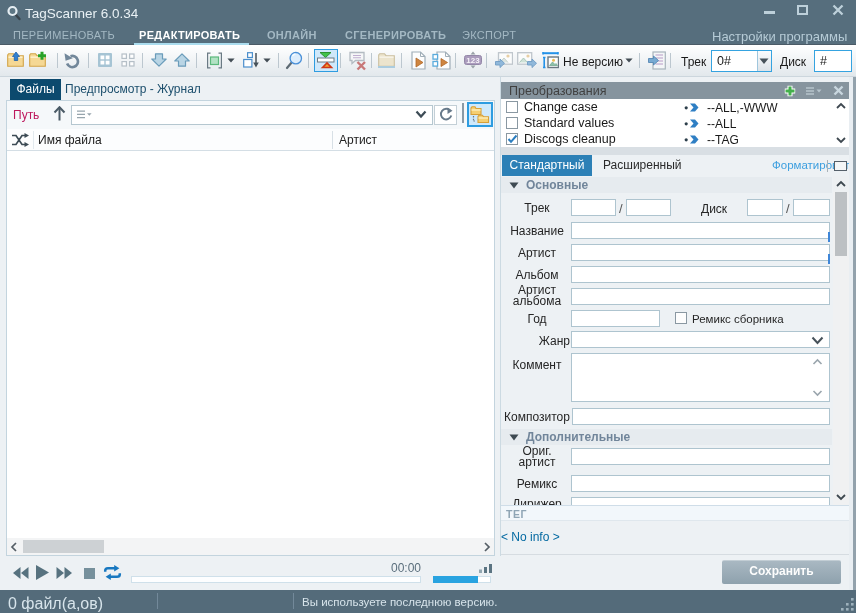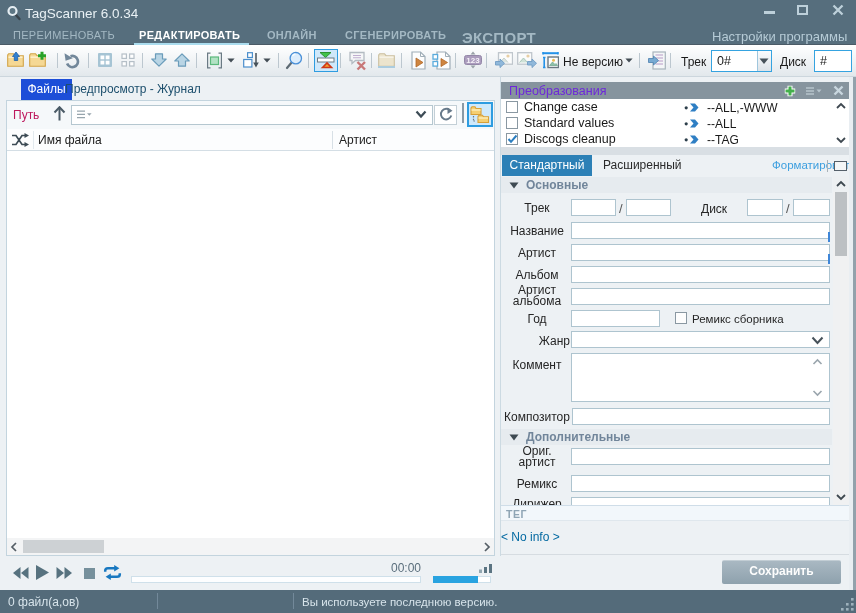--- a/index.html
+++ b/index.html
@@ -21,21 +21,21 @@
 <div class="abs" style="left:25px;top:6px;color:#e9f1f5;font-size:13.5px">TagScanner 6.0.34</div>
 <div class="abs" style="left:764px;top:11px;width:11px;height:3px;background:#bdd0da"></div>
 <div class="abs" style="left:797px;top:5px;width:11px;height:10px;border:2px solid #bdd0da"></div>
 <svg class="abs" style="left:832px;top:4px" width="12" height="12" viewBox="0 0 12 12">
 <path d="M1.5,1.5 L10.5,10.5 M10.5,1.5 L1.5,10.5" stroke="#bdd0da" stroke-width="2.3"></path>
 </svg>
 <div class="abs" style="left:13px;top:29px;font-size:11px;font-weight:normal;color:#a3b8c3;letter-spacing:0.3px">ПЕРЕИМЕНОВАТЬ</div>
 <div class="abs" style="left:139px;top:29px;font-size:11px;font-weight:bold;color:#ffffff;letter-spacing:0.3px">РЕДАКТИРОВАТЬ</div>
 <div class="abs" style="left:267px;top:29px;font-size:11px;font-weight:bold;color:#a3b8c3;letter-spacing:0.3px">ОНЛАЙН</div>
 <div class="abs" style="left:345px;top:29px;font-size:11px;font-weight:bold;color:#a3b8c3;letter-spacing:0.3px">СГЕНЕРИРОВАТЬ</div>
-<div class="abs" style="left:462px;top:29px;font-size:15px;font-weight:bold;color:#a3b8c3;letter-spacing:0.3px">ЭКСПОРТ</div>
+<div class="abs" style="left:462px;top:29px;font-size:11px;font-weight:normal;color:#a3b8c3;letter-spacing:0.3px">ЭКСПОРТ</div>
 <div class="abs" style="left:712px;top:29px;font-size:13px;color:#b6cbd6">Настройки программы</div>
 <div class="abs" style="left:134px;top:43px;width:115px;height:3px;background:#aadcee"></div>
 <div class="abs" style="left:0;top:45px;width:856px;height:32px;background:linear-gradient(#ffffff,#e2e8ec);border-bottom:1px solid #ccd6dd"></div>
 <svg class="abs" style="left:7px;top:51px" width="18" height="17" viewBox="0 0 18 17">
 <path d="M0.7,4 L0.7,15.3 L16.3,15.3 L16.3,4.7 L8,4.7 L6.5,2.7 L1.7,2.7 Z" fill="#f5d894" stroke="#d2a448" stroke-width="1.1"></path>
 <path d="M1.5,6.2 L15.5,6.2" stroke="#fdf0cd" stroke-width="1.5"></path>
 <path d="M5.5,5.5 L9,1 L12.5,5.5 L10.7,5.5 L10.7,9.5 L7.3,9.5 L7.3,5.5 Z" fill="#2f80d2" stroke="#1f60a8" stroke-width="0.8"></path>
 </svg>
 <svg class="abs" style="left:29px;top:51px" width="18" height="17" viewBox="0 0 18 17">
 <path d="M0.7,4 L0.7,15.3 L16.3,15.3 L16.3,4.7 L8,4.7 L6.5,2.7 L1.7,2.7 Z" fill="#f5d894" stroke="#d2a448" stroke-width="1.1"></path>
@@ -166,21 +166,21 @@
 <div class="abs" style="left:681px;top:55px;font-size:12px;color:#1a1a1a">Трек</div>
 <div class="abs" style="left:711px;top:50px;width:61px;height:22px;background:#fff;border:1px solid #35a3e0"></div>
 <div class="abs" style="left:717px;top:54px;font-size:12.5px;color:#1a1a1a">0#</div>
 <div class="abs" style="left:757px;top:51px;width:14px;height:20px;background:linear-gradient(#fbfcfd,#dde3e8);border-left:1px solid #9fc6dd"></div>
 <svg class="abs" style="left:759px;top:58px" width="10" height="7" viewBox="0 0 10 7">
     <path d="M0.5,0.5 L9.5,0.5 L5,6 Z" fill="#47525a"></path>
   </svg>
 <div class="abs" style="left:780px;top:55px;font-size:12px;color:#1a1a1a">Диск</div>
 <div class="abs" style="left:814px;top:50px;width:38px;height:22px;background:#fff;border:1px solid #35a3e0"></div>
 <div class="abs" style="left:820px;top:54px;font-size:12.5px;color:#1a1a1a">#</div>
-<div class="abs" style="left:21px;top:79px;width:51px;height:24px;background:#1d4ed8;color:#fff;font-size:12px;text-align:center;line-height:21px">Файлы</div>
+<div class="abs" style="left:10px;top:79px;width:51px;height:24px;background:#0c4a6e;color:#fff;font-size:12px;text-align:center;line-height:21px">Файлы</div>
 <div class="abs" style="left:65px;top:79px;height:21px;color:#1d4f6d;font-size:12px;line-height:21px">Предпросмотр - Журнал</div>
 <div class="abs" style="left:6px;top:100px;width:489px;height:456px;background:#fff;border:1px solid #c3d4de"></div>
 <div class="abs" style="left:7px;top:101px;width:487px;height:28px;background:#f5f8fa"></div>
 <div class="abs" style="left:13px;top:108px;font-size:12px;color:#be185d">Путь</div>
 <svg class="abs" style="left:53px;top:106px" width="13" height="16" viewBox="0 0 13 16">
 <path d="M6.5,1.5 L6.5,14.5" stroke="#4a5a66" stroke-width="2"></path>
 <path d="M1.5,6.5 L6.5,1.2 L11.5,6.5" fill="none" stroke="#4a5a66" stroke-width="2"></path>
 </svg>
 <div class="abs" style="left:71px;top:105px;width:362px;height:20px;background:#fff;border:1px solid #b5c7d0"></div>
 <svg class="abs" style="left:77px;top:110px" width="15" height="10" viewBox="0 0 15 10">
@@ -217,21 +217,21 @@
 <div class="abs" style="left:7px;top:538px;width:487px;height:17px;background:#f3f4f5"></div>
 <div class="abs" style="left:23px;top:540px;width:81px;height:13px;background:#cdd1d4"></div>
 <svg class="abs" style="left:10px;top:542px" width="8" height="10" viewBox="0 0 8 10">
     <path d="M6,1 L2,5 L6,9" fill="none" stroke="#555e66" stroke-width="1.7"></path>
   </svg>
 <svg class="abs" style="left:483px;top:542px" width="8" height="10" viewBox="0 0 8 10">
     <path d="M2,1 L6,5 L2,9" fill="none" stroke="#555e66" stroke-width="1.7"></path>
   </svg>
 <div class="abs" style="left:500px;top:77px;width:1px;height:479px;background:#ccdae2"></div>
 <div class="abs" style="left:501px;top:82px;width:348px;height:17px;background:#86949e"></div>
-<div class="abs" style="left:509px;top:84px;font-size:12.5px;color:#6d28d9">Преобразования</div>
+<div class="abs" style="left:509px;top:84px;font-size:12.5px;color:#404040">Преобразования</div>
 <svg class="abs" style="left:784px;top:85px" width="12" height="12" viewBox="0 0 12 12">
 <path d="M6,0.8 L6,11.2 M0.8,6 L11.2,6" stroke="#ffffff" stroke-width="5"></path>
 <path d="M6,1.5 L6,10.5 M1.5,6 L10.5,6" stroke="#44b04c" stroke-width="3"></path>
 </svg>
 <svg class="abs" style="left:806px;top:87px" width="16" height="8" viewBox="0 0 16 8">
 <path d="M0,1 L8,1 M0,4 L8,4 M0,7 L8,7" stroke="#b6c4cc" stroke-width="1.3"></path>
 <path d="M10.5,2.5 L15.5,2.5 L13,5.5 Z" fill="#b6c4cc"></path>
 </svg>
 <svg class="abs" style="left:833px;top:85px" width="11" height="11" viewBox="0 0 11 11">
 <path d="M1.5,1.5 L9.5,9.5 M9.5,1.5 L1.5,9.5" stroke="#c9d7df" stroke-width="2.4"></path>
@@ -366,21 +366,21 @@
 <div class="abs" style="left:131px;top:576px;width:290px;height:7px;background:#fdfeff;border:1px solid #cfe0ea"></div>
 <div class="abs" style="left:391px;top:561px;font-size:12px;color:#5a6e7c">00:00</div>
 <div class="abs" style="left:433px;top:576px;width:58px;height:7px;background:#fff;border:1px solid #cfe0ea"></div>
 <div class="abs" style="left:433px;top:576px;width:45px;height:7px;background:#29a3e0"></div>
 <svg class="abs" style="left:479px;top:564px" width="14" height="9" viewBox="0 0 14 9">
 <rect x="0" y="5.5" width="3" height="3.5" fill="#93a8b2"></rect>
 <rect x="5" y="3" width="3" height="6" fill="#5b7482"></rect>
 <rect x="10" y="0" width="3" height="9" fill="#5b7482"></rect>
 </svg>
 <div class="abs" style="left:0;top:590px;width:856px;height:23px;background:#546b7a"></div>
-<div class="abs" style="left:8px;top:595px;font-size:12px;color:#d7e4eb">0 файл(а,ов)</div>
+<div class="abs" style="left:8px;top:595px;font-size:16px;color:#d7e4eb">0 файл(а,ов)</div>
 <div class="abs" style="left:157px;top:593px;width:1px;height:16px;background:#73899a"></div>
 <div class="abs" style="left:293px;top:593px;width:1px;height:16px;background:#73899a"></div>
 <div class="abs" style="left:302px;top:596px;font-size:11.5px;color:#d7e4eb">Вы используете последнюю версию.</div>
 <svg class="abs" style="left:841px;top:598px" width="13" height="13" viewBox="0 0 13 13">
     <rect x="10" y="0" width="2.6" height="2.6" fill="#9db1bc"></rect>
     <rect x="10" y="5" width="2.6" height="2.6" fill="#9db1bc"></rect>
     <rect x="5" y="5" width="2.6" height="2.6" fill="#9db1bc"></rect>
     <rect x="10" y="10" width="2.6" height="2.6" fill="#9db1bc"></rect>
     <rect x="5" y="10" width="2.6" height="2.6" fill="#9db1bc"></rect>
     <rect x="0" y="10" width="2.6" height="2.6" fill="#9db1bc"></rect>

